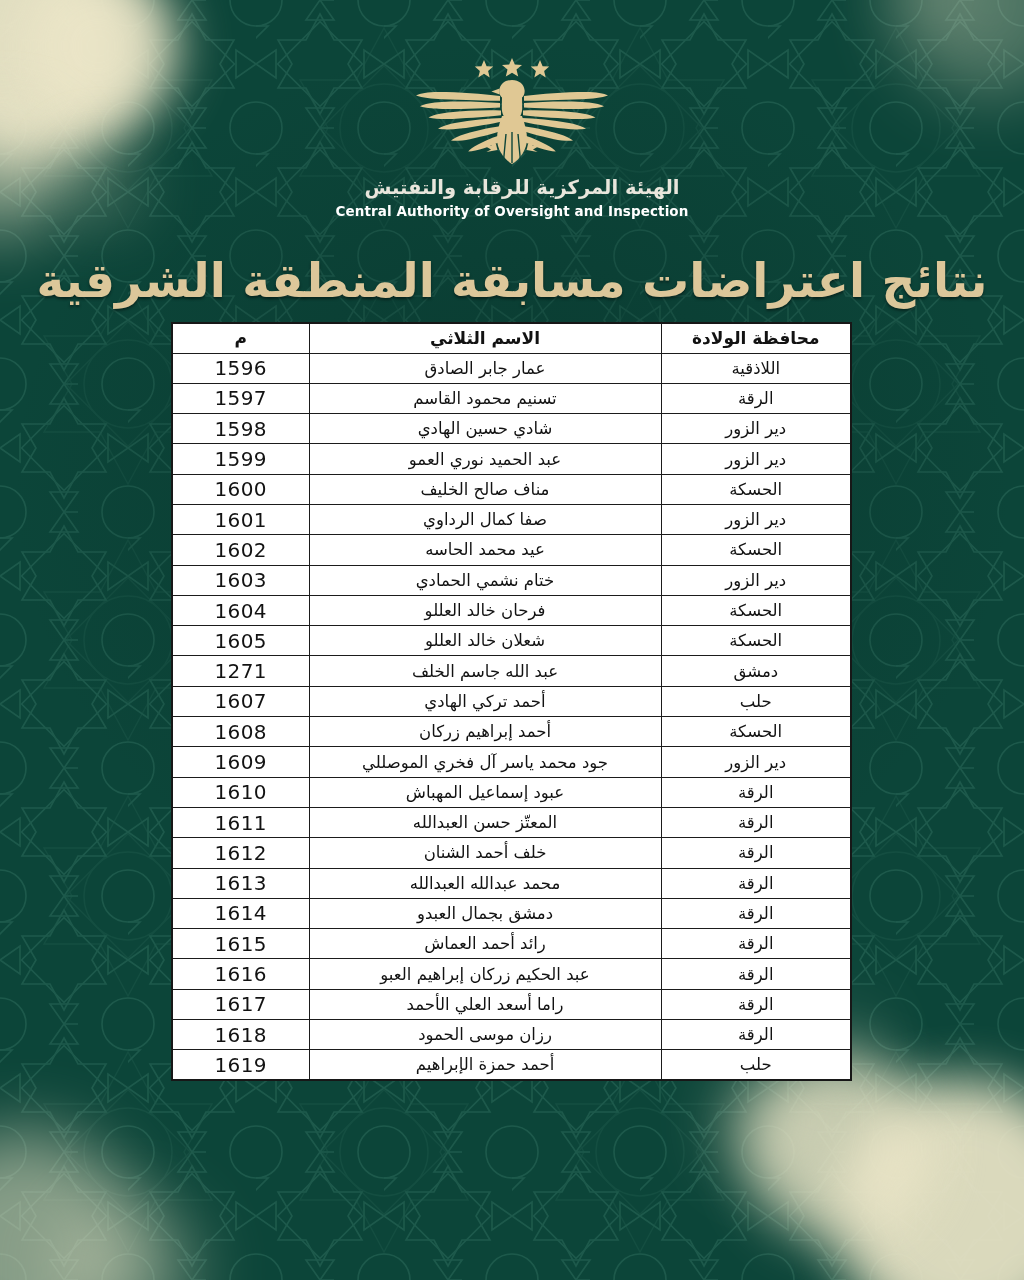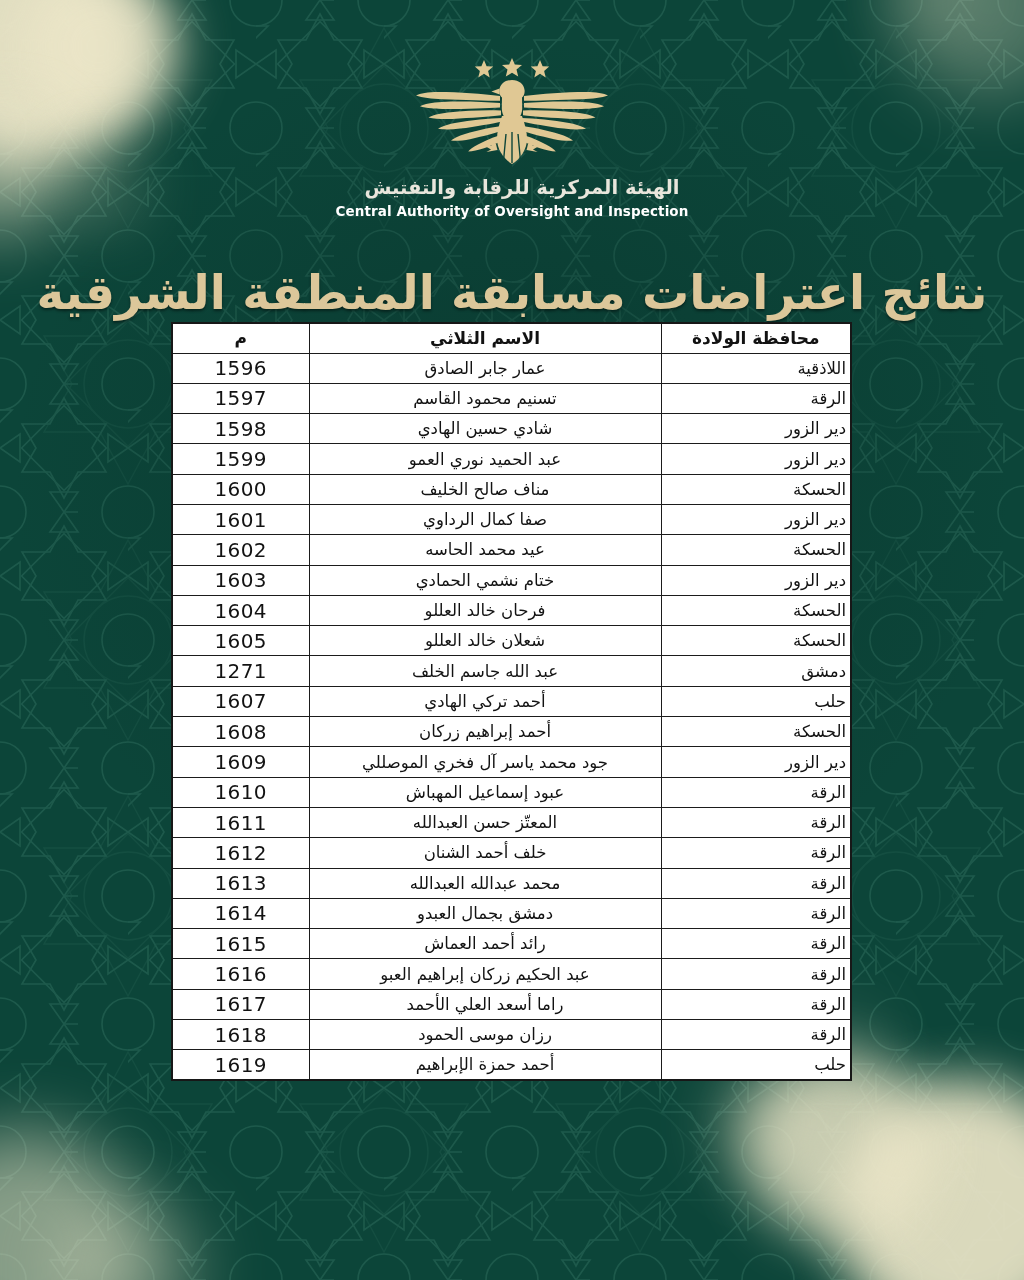--- a/index.html
+++ b/index.html
@@ -96,21 +96,21 @@
     margin-top: 4px;
     color: #ffffff;
     font-size: 13.5px;
     font-weight: 700;
     direction: ltr;
     letter-spacing: .1px;
   }
 
   
   #page-title {
-    margin-top: 46px;
+    margin-top: 34px;
     text-align: center;
     color: #dcc79a;
     font-size: 47px;
     font-weight: 700;
     line-height: 1.18;
     direction: rtl;
     text-shadow: 0 2px 3px rgba(0,0,0,.45);
     letter-spacing: -1px;
     white-space: nowrap;
   }
@@ -164,21 +164,21 @@
 
   table#results-table td.cell-num {
     font-size: 20px;
     font-weight: 400;
     direction: ltr;
     letter-spacing: .4px;
     text-align: center;
   }
 
   table#results-table td.cell-name { font-size: 16.5px; }
-  table#results-table td.cell-gov  { font-size: 16.5px; text-align: right; }
+  table#results-table td.cell-gov  { font-size: 16.5px; }
 </style>
 </head>
 <body>
 
 <div id="bg-root">
 
   <svg id="bg-pattern" viewBox="0 0 1024 1280" preserveAspectRatio="xMidYMid slice" aria-hidden="true">
     <defs>
       <pattern id="starpat" width="128" height="128" patternUnits="userSpaceOnUse">
         <g fill="none" stroke="#2c6b5b" stroke-width="1.6">

